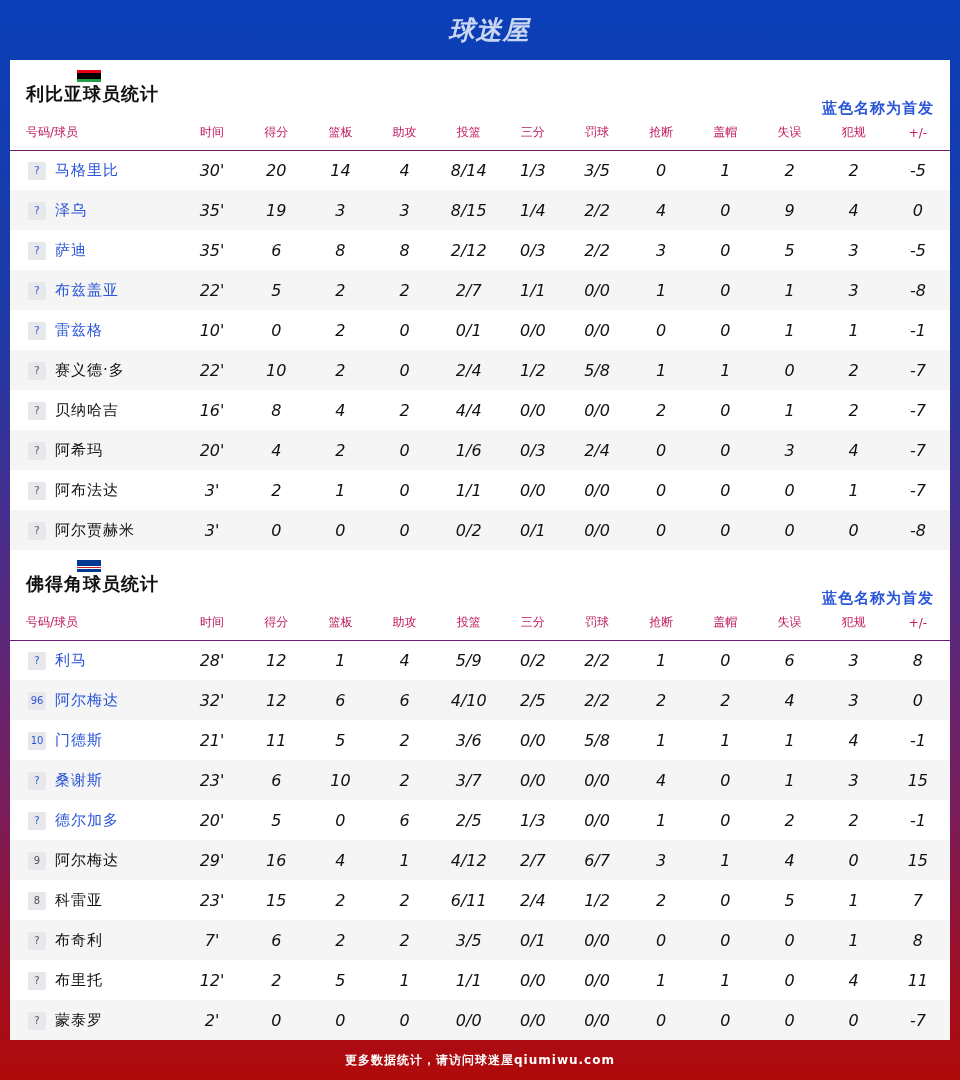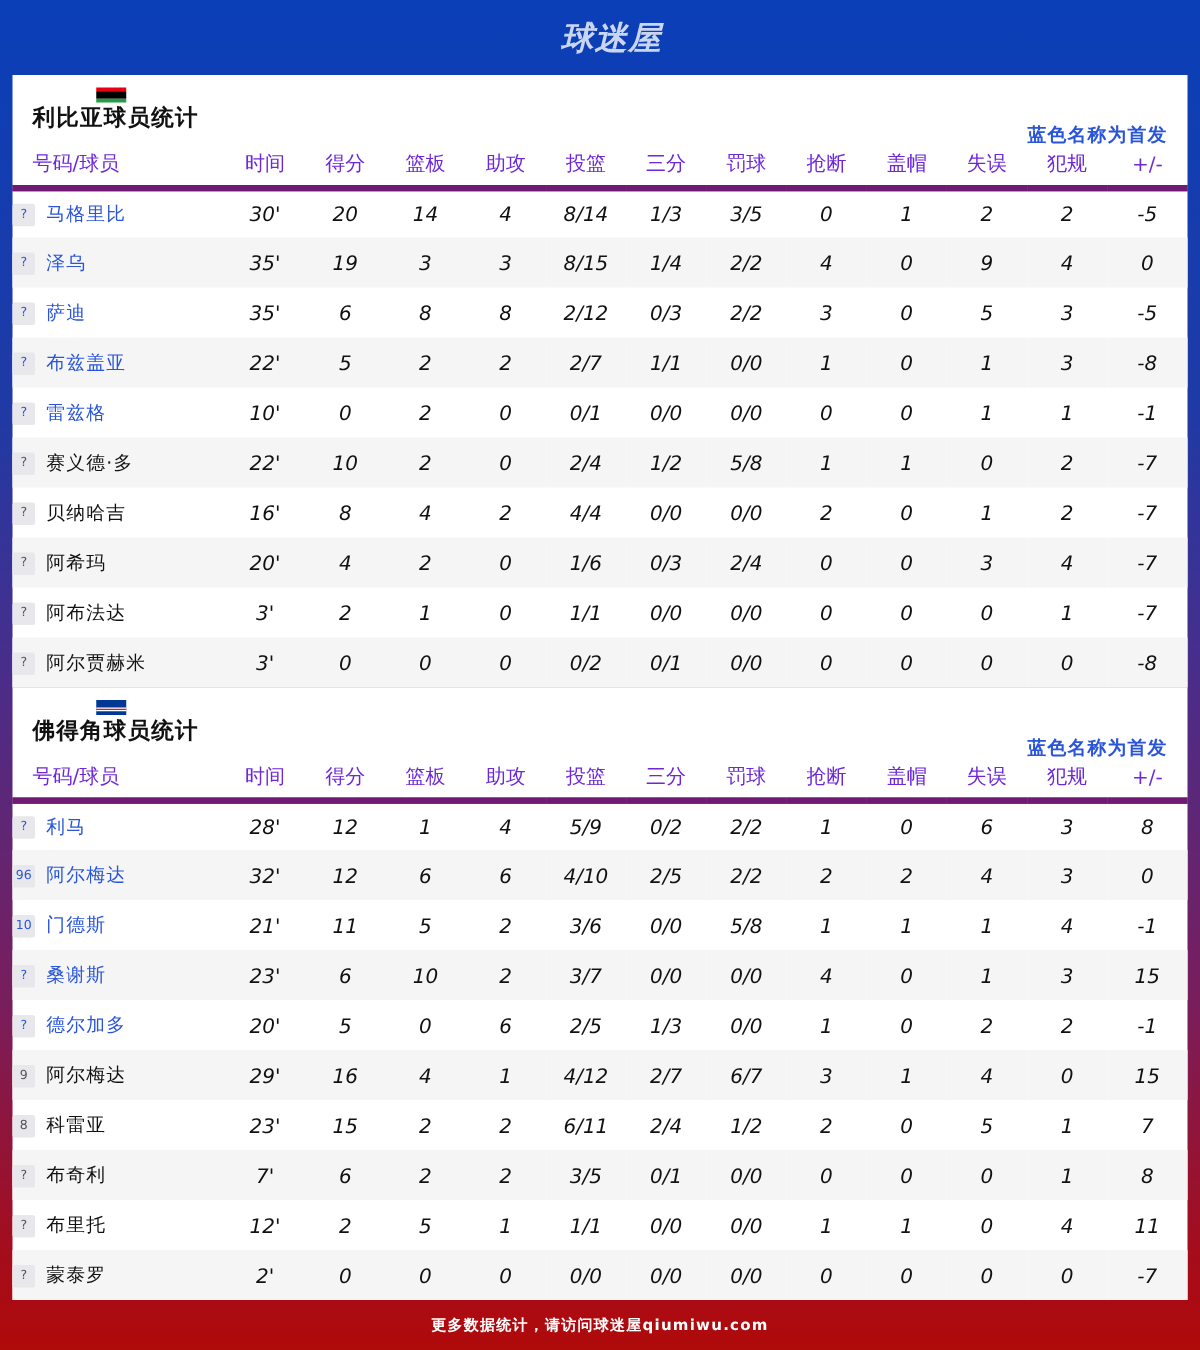--- a/index.html
+++ b/index.html
@@ -35,30 +35,30 @@
     .flag-libya span:nth-child(1) { background: #e70013; flex: 1; }
     .flag-libya span:nth-child(2) { background: #000000; flex: 2; }
     .flag-libya span:nth-child(3) { background: #239e46; flex: 1; }
     .flag-cv { background: #003893; }
     .flag-cv .stripe { position: absolute; left: 0; right: 0; top: 6px; height: 3px; background: #fff; }
     .flag-cv .stripe2 { position: absolute; left: 0; right: 0; top: 7px; height: 1px; background: #cf2027; }
     .title-text { font-size: 18px; font-weight: bold; color: #111; letter-spacing: 1px; }
     .starter-note { font-size: 15px; color: #2a55d9; font-weight: bold; letter-spacing: 1px; margin-top: 40px; }
     table { width: 940px; border-collapse: collapse; table-layout: fixed; }
     th {
-      height: 34px; font-size: 16px; color: #6d28d9; font-weight: normal;
-      text-align: center; border-bottom: 5px solid #701a75;
+      height: 34px; font-size: 12px; color: #be185d; font-weight: normal;
+      text-align: center; border-bottom: 1px solid #701a75;
     }
     th.player-col { text-align: left; padding-left: 16px; }
     td {
       height: 40px; font-size: 16px; color: #111; text-align: center;
       font-style: italic;
     }
     tr.alt td { background: #f5f5f5; }
-    td.player-cell { text-align: left; font-style: normal; }
+    td.player-cell { text-align: left; padding-left: 18px; font-style: normal; }
     .jersey {
       display: inline-block; width: 18px; height: 18px; background: #e8e8ec;
       font-size: 10px; color: #555; text-align: center; line-height: 18px;
       vertical-align: middle; margin-right: 9px; font-style: normal;
       border-radius: 2px;
     }
     .jersey.blue { color: #2a55d9; }
     .pname { font-size: 15px; vertical-align: middle; letter-spacing: 1px; color: #111; }
     .pname.starter { color: #2a55d9; }
     .footer {

